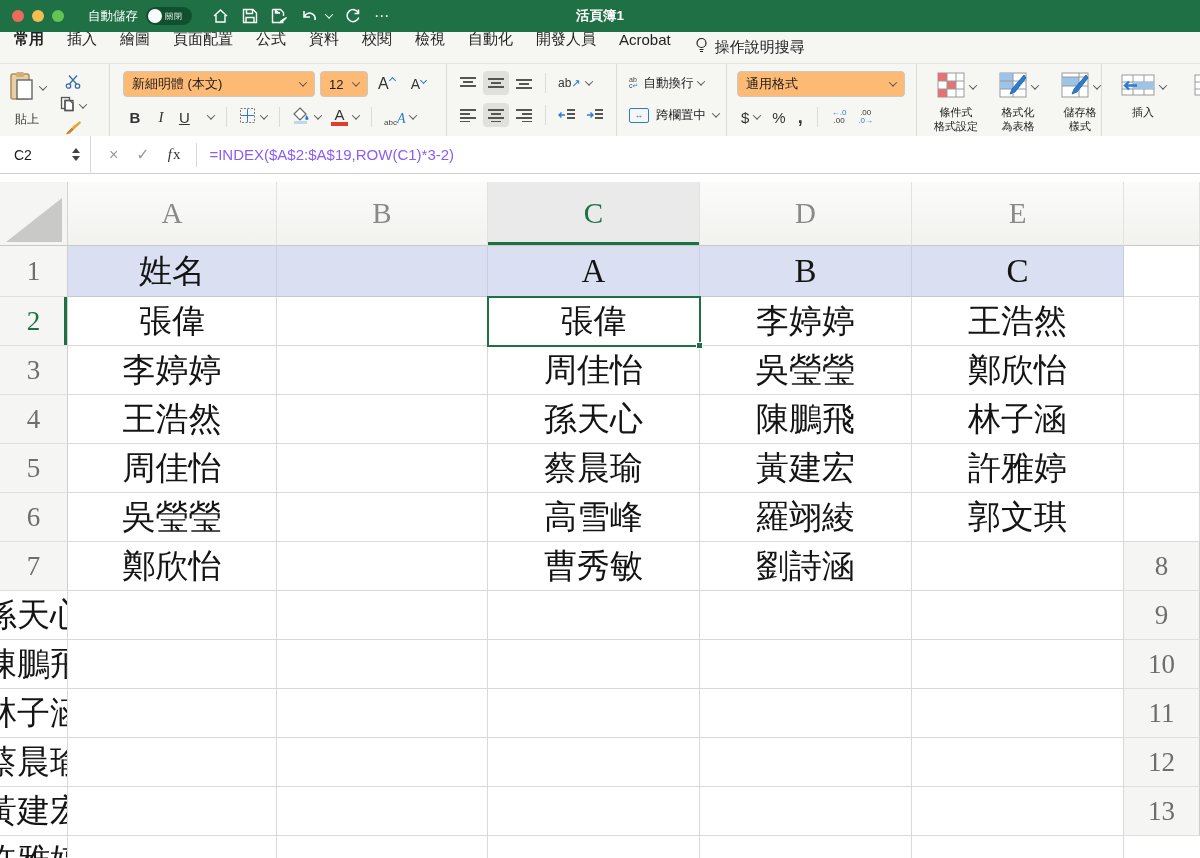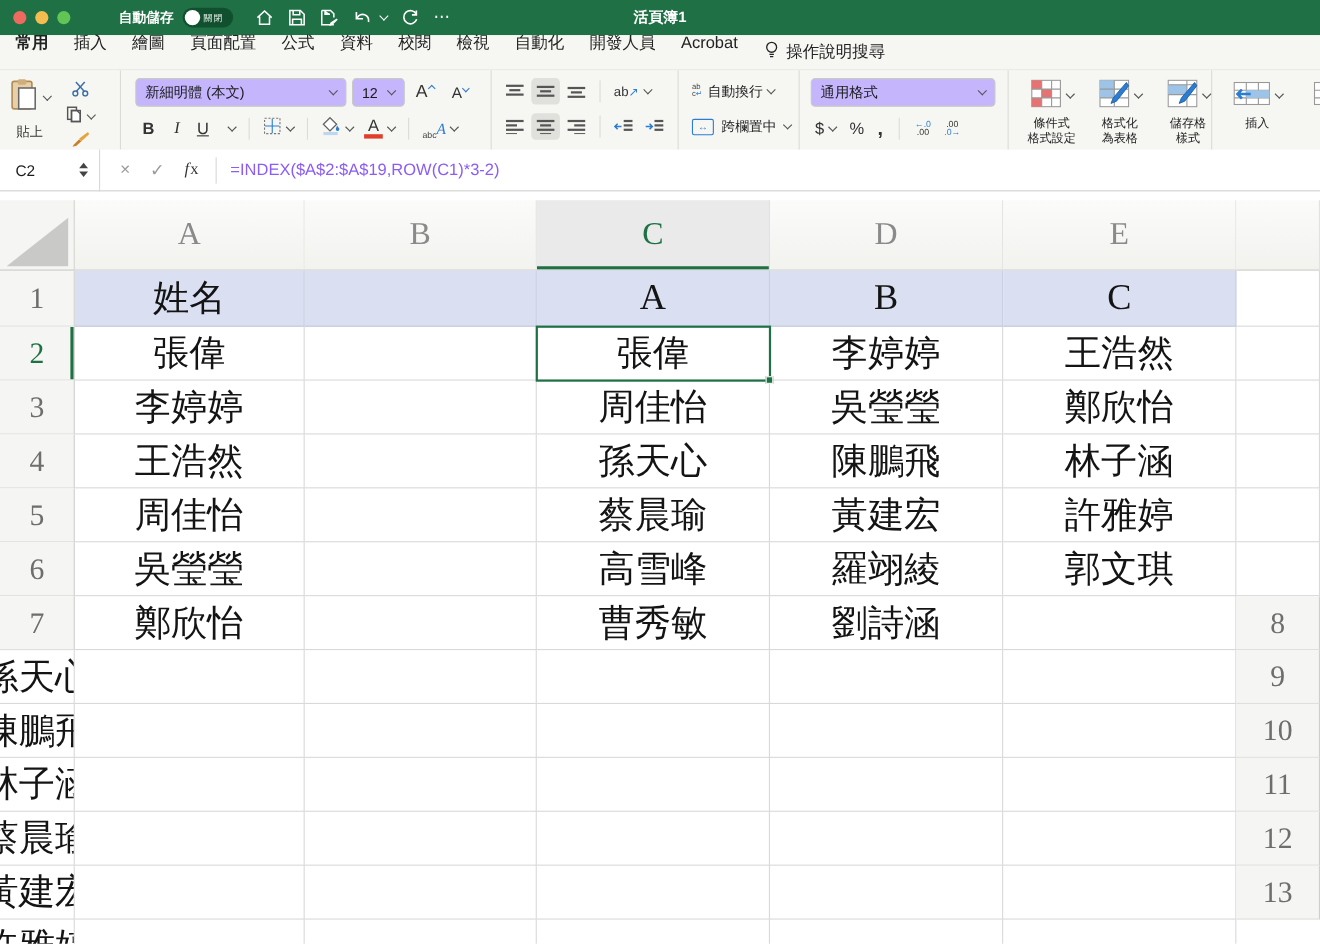--- a/index.html
+++ b/index.html
@@ -4,21 +4,21 @@
 <style>
   * { margin:0; padding:0; box-sizing:border-box; }
   html,body { width:1200px; height:858px; overflow:hidden; }
   body { font-family:"Liberation Sans","DejaVu Sans",sans-serif; position:relative; background:#fff; -webkit-font-smoothing:antialiased; }
 
   
   .titlebar { position:absolute; left:0; top:0; width:1200px; height:32px; background:var(--green-bar); display:flex; align-items:center; }
   .lights { display:flex; gap:8px; margin-left:12px; }
   .light { width:12px; height:12px; border-radius:50%; }
   .light.red{ background:#ec6a5e; } .light.yellow{ background:#f5bd4f; } .light.green{ background:#61c455; }
-  .autosave-label { color:#fff; font-size:12.5px; margin-left:44px; font-weight:700; }
+  .autosave-label { color:#fff; font-size:12.5px; margin-left:24px; font-weight:400; }
   .toggle { margin-left:8px; width:46px; height:18px; border-radius:9px; background:#11502f; display:flex; align-items:center; cursor:default; }
   .knob { width:14px; height:14px; border-radius:50%; background:#fff; margin-left:2px; }
   .toggle-text { color:#e8f2ea; font-size:8px; margin-left:3px; letter-spacing:1px; }
   .tb-icons { display:flex; align-items:center; gap:13px; margin-left:20px; color:#fff; }
   .tb-icons svg { display:block; }
   .tb-undo-wrap { display:flex; align-items:center; gap:3px; }
   .tb-more { color:#fff; font-size:15px; letter-spacing:1px; line-height:10px; }
   .doc-title { position:absolute; left:0; right:0; text-align:center; color:#fff; font-size:13.5px; font-weight:700; pointer-events:none; }
 
   
@@ -29,21 +29,21 @@
   .tab.active::after { content:""; position:absolute; left:-2px; right:-2px; bottom:2px; height:3px; border-radius:2px; background:var(--green); }
   .help-area { display:flex; align-items:center; gap:6px; margin-left:23px; }
   .help-label { font-size:15px; color:#222; }
 
   
   .ribbon { position:absolute; left:0; top:64px; width:1200px; height:80px; background:#f6f6f3; border-bottom:1px solid #d8d8d3; display:flex; }
   .rgroup { height:100%; border-right:1px solid #dcdcd6; padding-top:7px; position:relative; flex:none; }
   .rgroup:last-child { border-right:none; }
   .rrow { display:flex; align-items:center; }
   .chev { display:inline-block; width:6px; height:6px; border-right:1.4px solid #555; border-bottom:1.4px solid #555; transform:rotate(45deg) translate(-1px,-1px); margin-left:5px; flex:none; }
-  .combo { background:#c4b5fd; border:1px solid #c9c9c5; border-radius:4px; height:26px; display:flex; align-items:center; padding:0 8px; font-size:13px; color:#1a1a1a; }
+  .combo { background:#fdba74; border:1px solid #c9c9c5; border-radius:4px; height:26px; display:flex; align-items:center; padding:0 8px; font-size:13px; color:#1a1a1a; }
   .combo .chev { margin-left:auto; }
   .smallbtn { display:flex; align-items:center; justify-content:center; height:24px; padding:0 4px; border-radius:4px; cursor:default; }
   .selbtn { background:#e0e0dc; }
   .glyph { font-size:15px; color:#333; }
   .minidiv { width:1px; background:#dcdcd6; align-self:stretch; margin:2px 6px; }
 
   
   .g-clip { width:110px; display:flex; }
   .paste-btn { width:54px; display:flex; flex-direction:column; align-items:center; }
   .paste-top { display:flex; align-items:center; }

